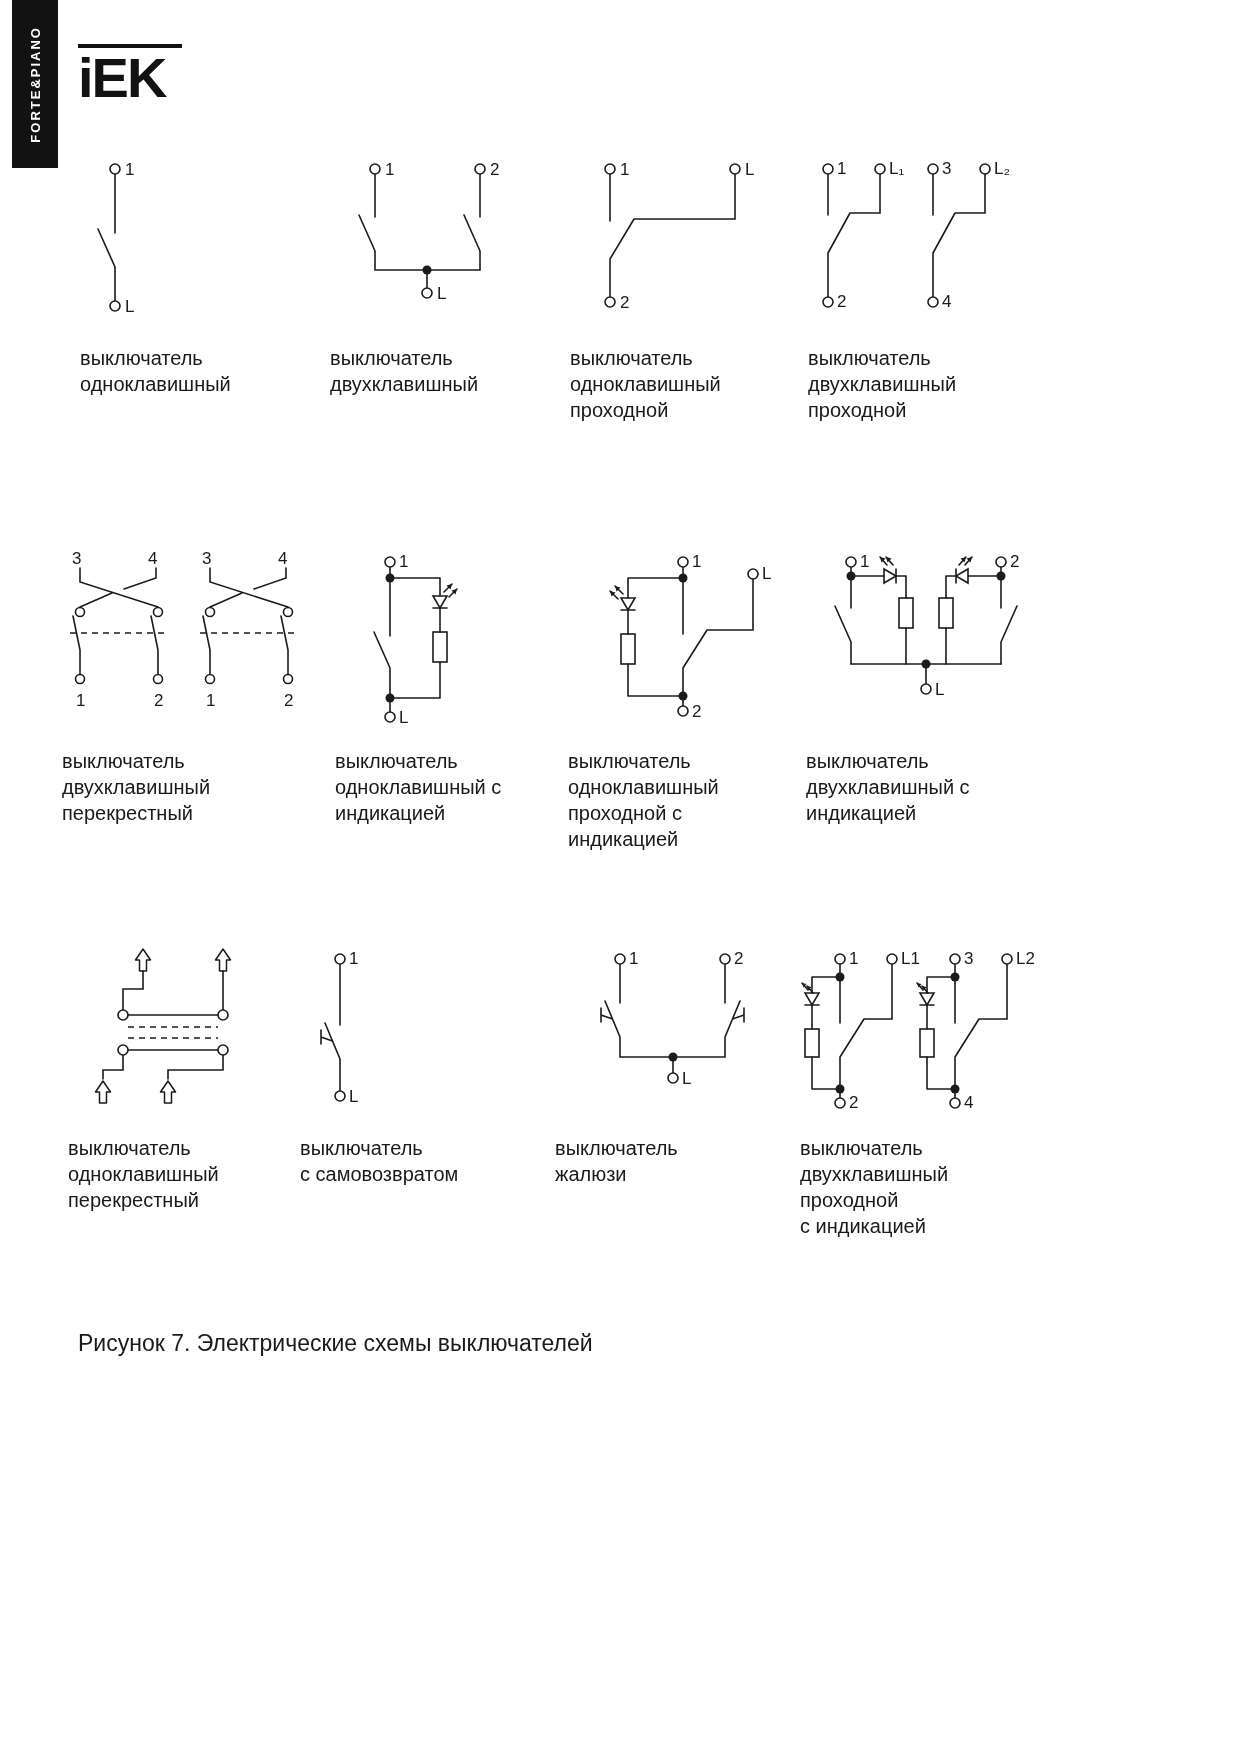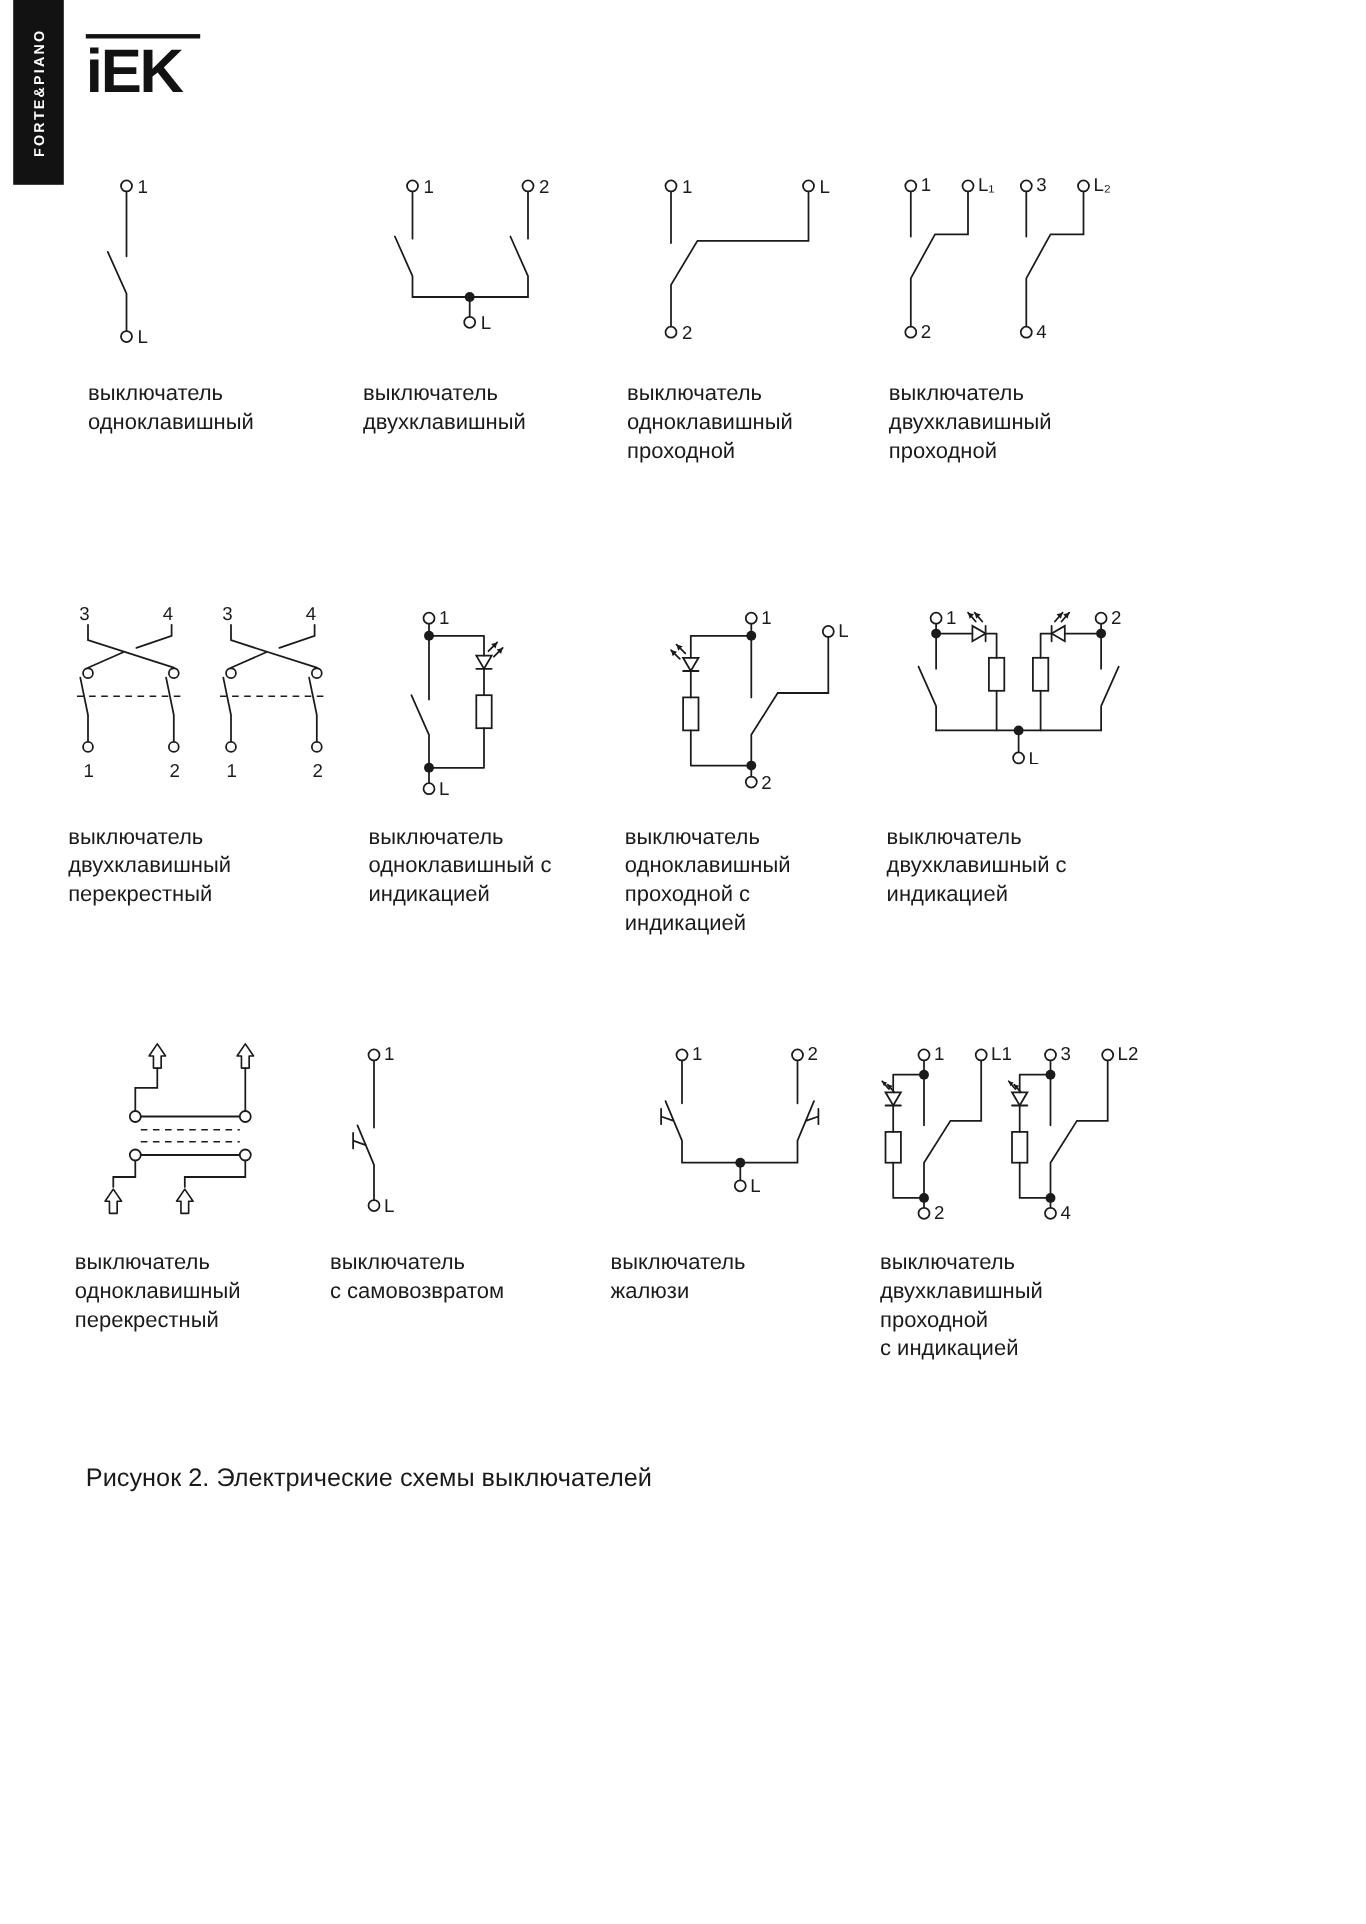--- a/index.html
+++ b/index.html
@@ -10,21 +10,21 @@
   }
   .spine{
     position:absolute; left:12px; top:0; width:46px; height:168px;
     background:#121212; display:flex; align-items:center; justify-content:center;
   }
   .spine-label{
     writing-mode:vertical-rl; transform:rotate(180deg);
     color:#ffffff; font-size:13px; letter-spacing:2px; font-weight:bold;
     white-space:nowrap;
   }
-  .logo{position:absolute; left:78px; top:31px; width:104px;}
+  .logo{position:absolute; left:78px; top:44px; width:104px;}
   .logo-bar{height:4px; background:#121212; margin-bottom:3px;}
   .logo-text{
     font-size:56px; font-weight:900; letter-spacing:-2px; line-height:0.95;
     color:#121212;
   }
   .cell{position:absolute; width:250px;}
   .caption{
     font-size:20px; line-height:1.3; white-space:pre-line; margin-top:0;
     color:#1a1a1a;
   }
@@ -343,15 +343,15 @@
       <text x="216" y="19">L2</text>
       <text x="49" y="163">2</text>
       <text x="164" y="163">4</text>
     </svg>
     <div class="caption">выключатель
 двухклавишный
 проходной
 с индикацией</div>
   </div>
 
-  <div class="figure-caption">Рисунок 2. Электрические схемы выключателей</div>
+  <div class="figure-caption">Рисунок 7. Электрические схемы выключателей</div>
 
 </div>
 
 </body></html>

